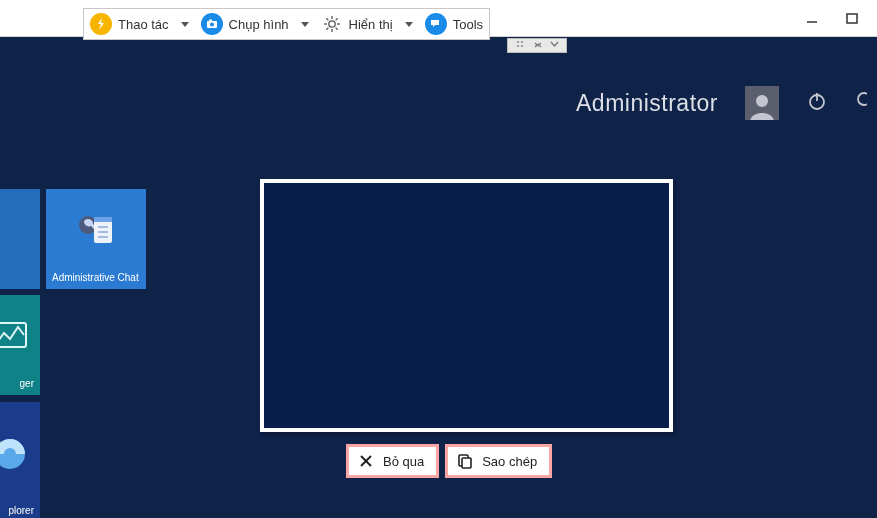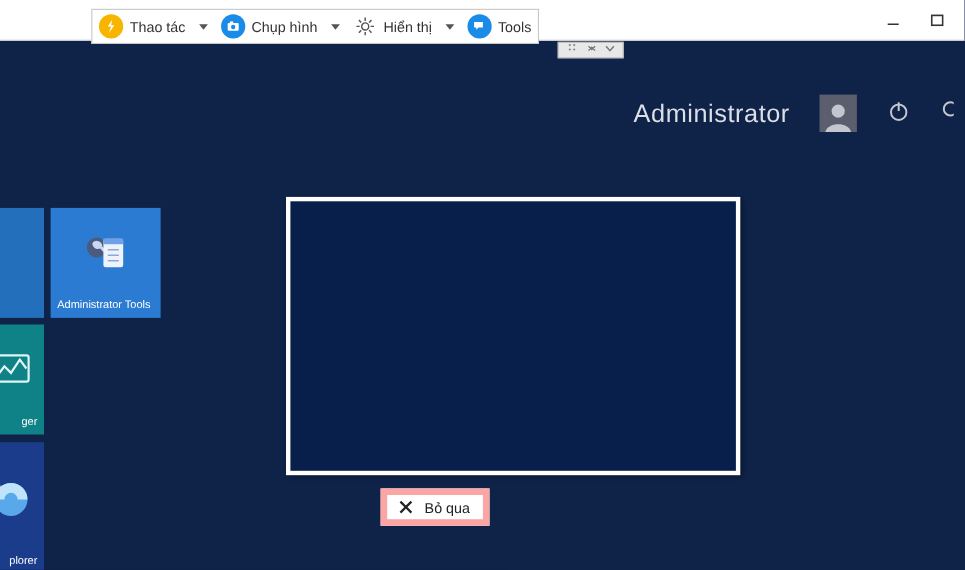--- a/index.html
+++ b/index.html
@@ -141,21 +141,21 @@
   }
   .capture-actions {
     position: absolute;
     left: 346px;
     top: 444px;
     display: flex;
     gap: 6px;
   }
   .act-btn {
     background: #fff;
-    border: 6px solid #fca5a5;
+    border: 3px solid #fca5a5;
     height: 34px;
     padding: 0 12px 0 8px;
     display: flex;
     align-items: center;
     gap: 8px;
     font-size: 13px;
     color: #222;
     cursor: pointer;
   }
   .act-icon { width: 18px; height: 18px; display:flex;align-items:center;justify-content:center; }
@@ -276,21 +276,21 @@
     <svg width="44" height="44" viewBox="0 0 44 44">
       <circle cx="14" cy="18" r="9" fill="#4b5a7d"></circle>
       <path d="M10 14 a5 5 0 0 1 9 3 l3 3 -2 2 -3 -3 a5 5 0 0 1 -7 -5" fill="#c9d7f5"></path>
       <rect x="20" y="10" width="18" height="26" rx="2" fill="#eef3fb"></rect>
       <rect x="20" y="10" width="18" height="5" fill="#6ea2e8"></rect>
       <line x1="24" y1="20" x2="34" y2="20" stroke="#8aa9d9" stroke-width="1.5"></line>
       <line x1="24" y1="25" x2="34" y2="25" stroke="#8aa9d9" stroke-width="1.5"></line>
       <line x1="24" y1="30" x2="34" y2="30" stroke="#8aa9d9" stroke-width="1.5"></line>
     </svg>
   </div>
-  <span>Administrator Tools</span>
+  <span>Administrative Chat</span>
 </div>
 
 <div class="tile tile-teal" style="left:-68px;top:295px;width:108px">
   <div class="tile-icon" style="left:60px;top:22px">
     <svg width="40" height="40" viewBox="0 0 40 40">
         <rect x="4" y="6" width="30" height="24" rx="2" fill="none" stroke="#dff5f6" stroke-width="2"></rect>
         <polyline points="6,24 12,16 18,22 26,10 32,18" fill="none" stroke="#dff5f6" stroke-width="2"></polyline>
       </svg>
   </div>
   <span style="text-align:right">ger</span>
@@ -312,13 +312,22 @@
 <div class="capture-actions">
   <div class="act-btn">
     <span class="act-icon">
       <svg width="14" height="14" viewBox="0 0 14 14">
           <line x1="2" y1="2" x2="12" y2="12" stroke="#222" stroke-width="2"></line>
           <line x1="12" y1="2" x2="2" y2="12" stroke="#222" stroke-width="2"></line>
         </svg>
     </span>
     <span>Bỏ qua</span>
   </div>
+  <div class="act-btn">
+    <span class="act-icon">
+      <svg width="16" height="16" viewBox="0 0 16 16">
+          <rect x="2" y="2" width="9" height="11" rx="1" fill="none" stroke="#222" stroke-width="1.6"></rect>
+          <rect x="5" y="5" width="9" height="10" rx="1" fill="#fff" stroke="#222" stroke-width="1.6"></rect>
+        </svg>
+    </span>
+    <span>Sao chép</span>
+  </div>
 </div>
 
 </body></html>

